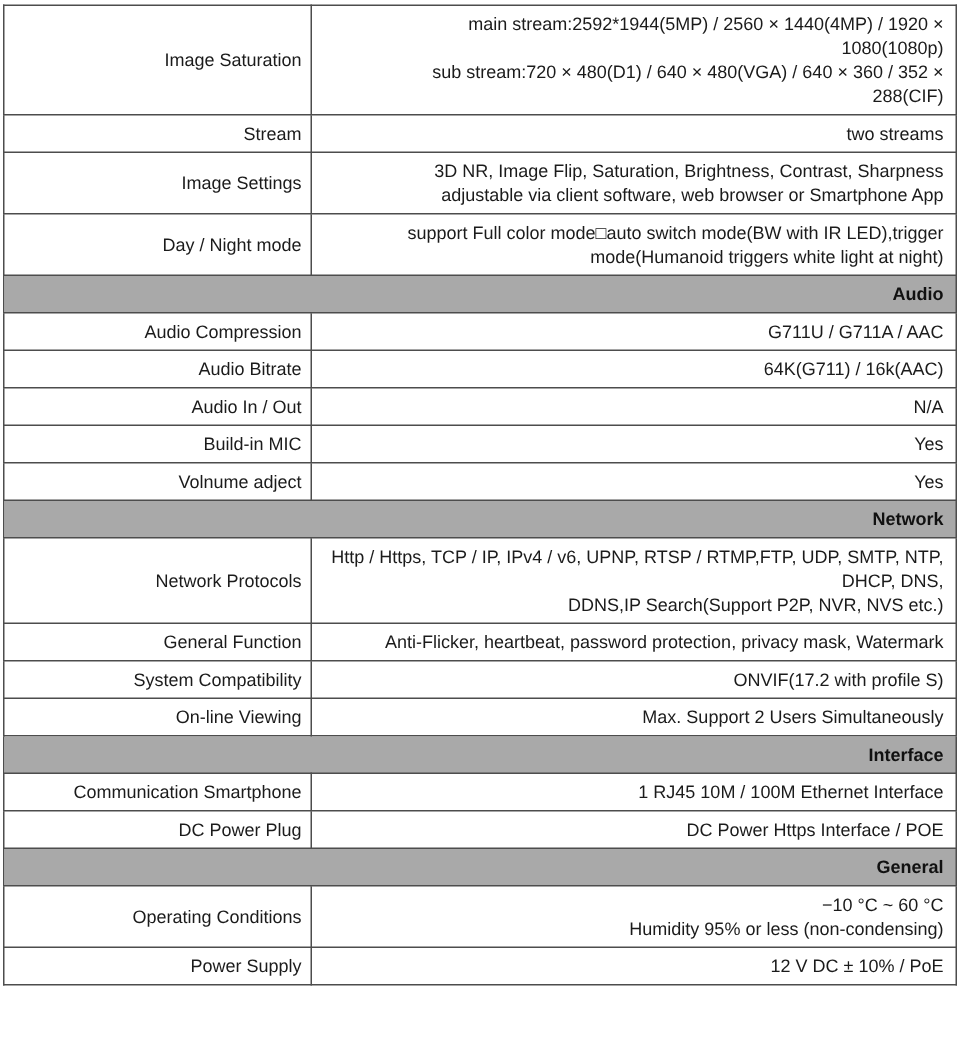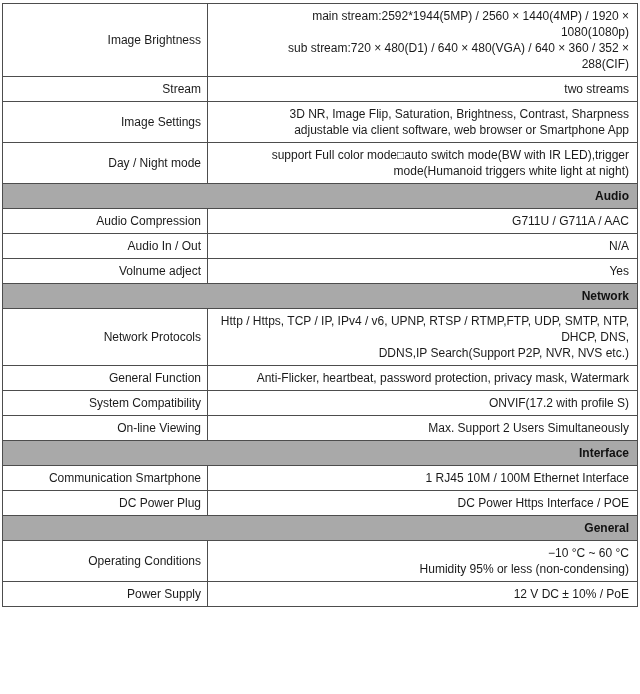--- a/index.html
+++ b/index.html
@@ -48,21 +48,21 @@
 </head>
 <body style="background: rgb(255, 255, 255);">
 
 <table class="spec-table">
   <colgroup>
     <col style="width:205px">
     <col>
   </colgroup>
   <tbody>
       <tr>
-        <td class="label-cell">Image Brightness</td>
+        <td class="label-cell">Image Saturation</td>
         <td class="value-cell">main stream:2592*1944(5MP) / 2560 × 1440(4MP) / 1920 ×
 1080(1080p)
 sub stream:720 × 480(D1) / 640 × 480(VGA) / 640 × 360 / 352 ×
 288(CIF)</td>
       </tr>
       <tr>
         <td class="label-cell">Stream</td>
         <td class="value-cell">two streams</td>
       </tr>
       <tr>
@@ -76,22 +76,30 @@
 mode(Humanoid triggers white light at night)</td>
       </tr>
       <tr>
         <td colspan="2" class="section-cell">Audio</td>
       </tr>
       <tr>
         <td class="label-cell">Audio Compression</td>
         <td class="value-cell">G711U / G711A / AAC</td>
       </tr>
       <tr>
+        <td class="label-cell">Audio Bitrate</td>
+        <td class="value-cell">64K(G711) / 16k(AAC)</td>
+      </tr>
+      <tr>
         <td class="label-cell">Audio In / Out</td>
         <td class="value-cell">N/A</td>
+      </tr>
+      <tr>
+        <td class="label-cell">Build-in MIC</td>
+        <td class="value-cell">Yes</td>
       </tr>
       <tr>
         <td class="label-cell">Volnume adject</td>
         <td class="value-cell">Yes</td>
       </tr>
       <tr>
         <td colspan="2" class="section-cell">Network</td>
       </tr>
       <tr>
         <td class="label-cell">Network Protocols</td>

